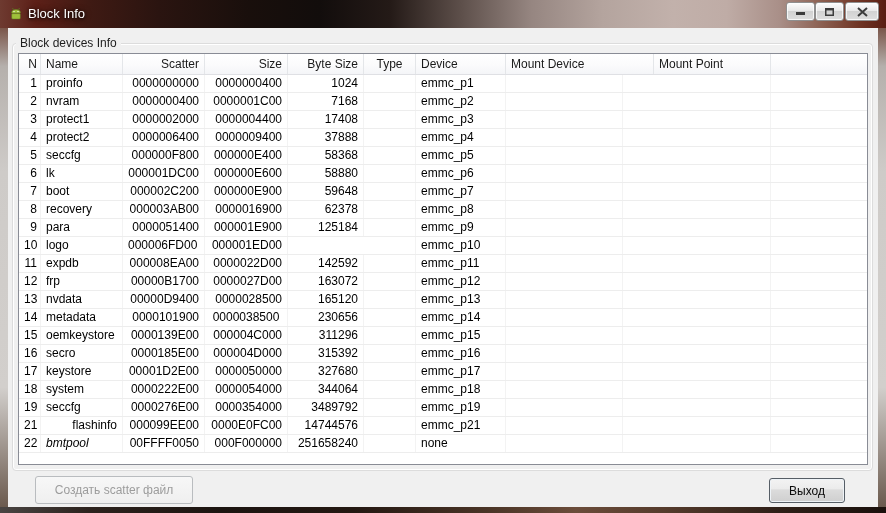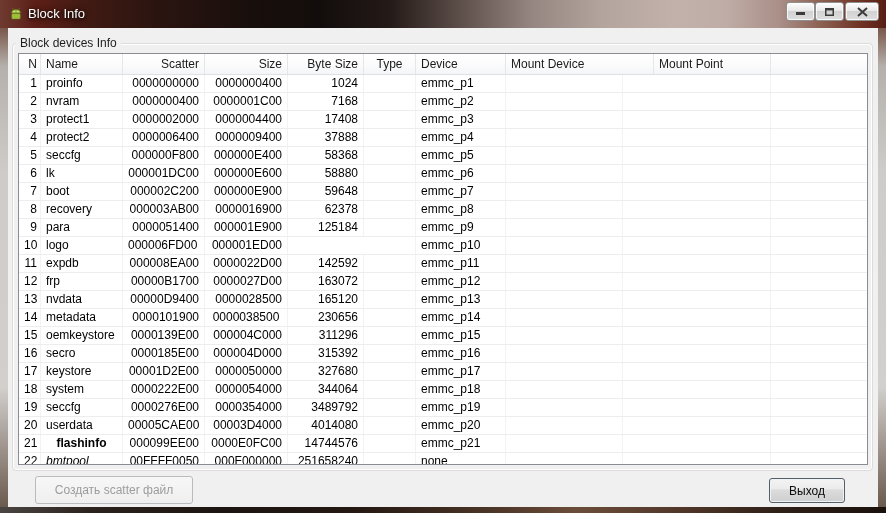--- a/index.html
+++ b/index.html
@@ -331,34 +331,22 @@
             <div class="tcell c2" style="text-align: right;">0000276E00</div>
             <div class="tcell c3" style="text-align: right;">0000354000</div>
             <div class="tcell c4" style="text-align: right;">3489792</div>
             <div class="tcell c5" style="text-align: center;"></div>
             <div class="tcell c6" style="text-align: left;">emmc_p19</div>
             <div class="tcell c7" style="text-align: left;"></div>
             <div class="tcell c8" style="text-align: left;"></div>
             <div class="tcell c9" style="text-align: left;"></div>
           </div>
           <div class="trow">
-            <div class="tcell c0" style="text-align: right;">20</div>
-            <div class="tcell c1" style="text-align: left;">userdata</div>
-            <div class="tcell c2" style="text-align: right;">00005CAE00</div>
-            <div class="tcell c3" style="text-align: right;">00003D4000</div>
-            <div class="tcell c4" style="text-align: right;">4014080</div>
-            <div class="tcell c5" style="text-align: center;"></div>
-            <div class="tcell c6" style="text-align: left;">emmc_p20</div>
-            <div class="tcell c7" style="text-align: left;"></div>
-            <div class="tcell c8" style="text-align: left;"></div>
-            <div class="tcell c9" style="text-align: left;"></div>
-          </div>
-          <div class="trow">
             <div class="tcell c0" style="text-align: right;">21</div>
-            <div class="tcell c1" style="text-align: center; font-weight: bold;">flashinfo</div>
+            <div class="tcell c1" style="text-align: right;">flashinfo</div>
             <div class="tcell c2" style="text-align: right;">000099EE00</div>
             <div class="tcell c3" style="text-align: right;">0000E0FC00</div>
             <div class="tcell c4" style="text-align: right;">14744576</div>
             <div class="tcell c5" style="text-align: center;"></div>
             <div class="tcell c6" style="text-align: left;">emmc_p21</div>
             <div class="tcell c7" style="text-align: left;"></div>
             <div class="tcell c8" style="text-align: left;"></div>
             <div class="tcell c9" style="text-align: left;"></div>
           </div>
           <div class="trow">

